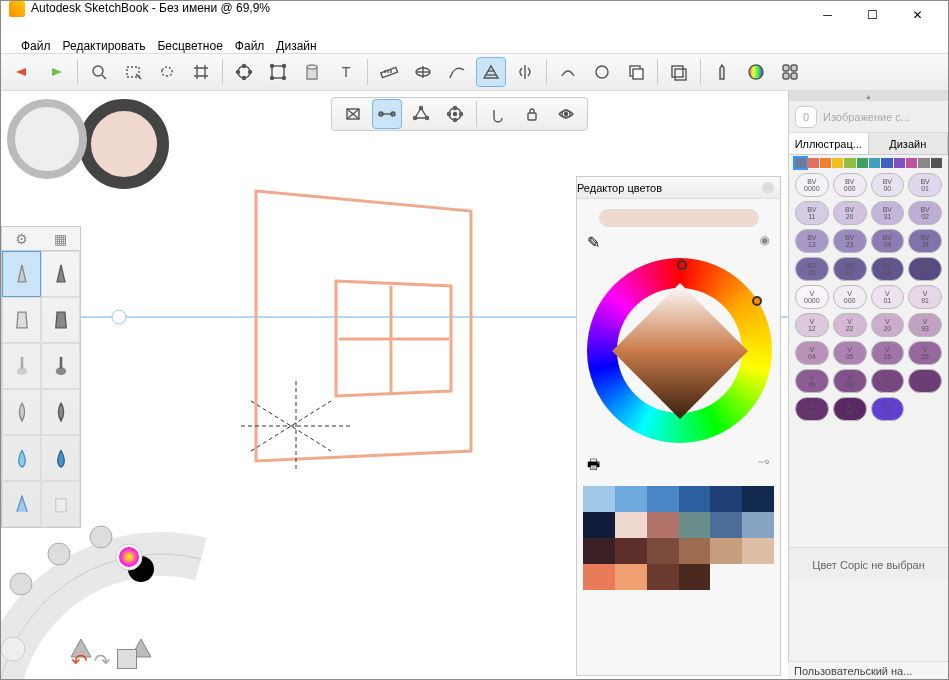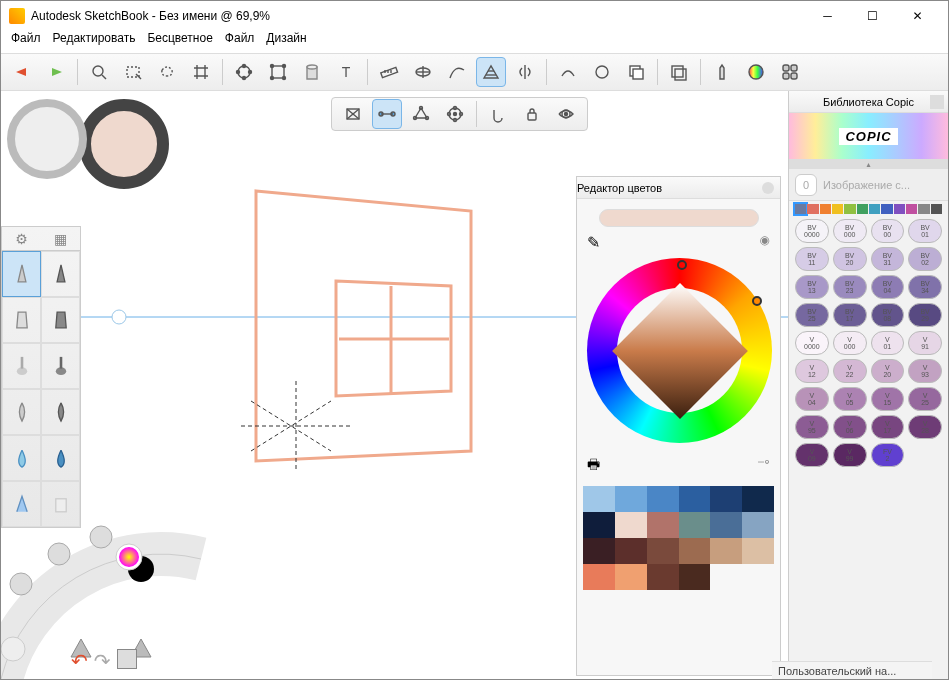--- a/index.html
+++ b/index.html
@@ -1,21 +1,21 @@
 <!DOCTYPE html>
 <html><head>
 <meta charset="utf-8">
 <style>
 * { box-sizing: border-box; margin: 0; padding: 0; font-family: "Segoe UI", Tahoma, sans-serif; }
 body { width: 949px; height: 680px; background: #fff; overflow: hidden; font-size: 12px; position: relative; border: 1px solid #888;}
-.titlebar { height: 30px; display: flex; align-items: center; padding: 0 8px; }
+.titlebar { height: 30px; display: flex; padding: 0 8px; }
 .titlebar .logo { width: 16px; height: 16px; background: linear-gradient(45deg,#f80,#fc0); border-radius:2px; margin-right:6px;}
 .titlebar .title { flex: 1; font-size: 12px; }
 .titlebar .winbtn { width: 45px; height: 28px; display:flex; align-items:center; justify-content:center; }
-.menubar { height: 22px; display:flex; gap: 12px; padding: 0 10px; align-items:flex-start; font-size:12px;}
+.menubar { height: 22px; display:flex; gap: 12px; padding: 0 10px; align-items:flex-end; font-size:12px;margin-left:10px;}
 .menubar div { cursor:default; }
 .toolbar { height: 38px; border-top:1px solid #ddd; border-bottom:1px solid #ddd; background:linear-gradient(#fafafa,#ededed); display:flex; align-items:center; padding: 0 6px; gap:4px;}
 .tb-btn { width:30px; height:30px; border:1px solid transparent; border-radius:4px; display:flex; align-items:center; justify-content:center;}
 .tb-btn.sel { background:#cce4f7; border-color:#7ab6e8;}
 .tb-sep { width:1px; height:26px; background:#ccc; margin:0 2px;}
 .workspace { position:relative; height: calc(100% - 90px); background:#fff;}
 .color-pucks { position:absolute; top:8px; left:6px; display:flex; z-index:3;}
 .puck { width:80px; height:80px; border-radius:50%; border:8px solid #555; }
 .puck.front{ background:#eee; border-color:#bbb; margin-right:-8px; z-index:2; position:relative;}
 .puck.back{ background:#efd9ce; border-color:#444; width:90px; height:90px; border-width:12px;}
@@ -50,21 +50,21 @@
 .copic-tabs div.active{ background:#fff;}
 .copic-hue{ height:14px; display:flex; padding:3px 6px; gap:1px;}
 .copic-hue span{ flex:1; height:10px;}
 .copic-hue span.sel{ outline:2px solid #39f;}
 .copic-grid-wrap{ height: calc(100% - 210px); overflow-y:auto; padding:4px 6px;}
 .copic-grid{ display:grid; grid-template-columns:repeat(4,1fr); gap:4px;}
 .copic-chip{ height:24px; border-radius:12px; border:1px solid #bbb; background:#fff; display:flex; flex-direction:column; align-items:center; justify-content:center; font-size:7px; line-height:1; color:#555;}
 .copic-chip .c1{ font-size:7px;}
 .copic-chip .c2{ font-size:7px;}
 .copic-footer{ height:34px; display:flex; align-items:center; justify-content:center; font-size:11px; color:#666; border-top:1px solid #ddd; background:#eee;}
-.status-bar{ position:absolute; bottom:0; right:16px; height:18px; font-size:11px; padding:0 6px; display:flex; align-items:center; color:#444; background:#f4f4f4; border-top:1px solid #ddd; width:160px; z-index:6;}
+.status-bar{ position:absolute; bottom:0; right:0; height:18px; font-size:11px; padding:0 6px; display:flex; align-items:center; color:#444; background:#f4f4f4; border-top:1px solid #ddd; width:160px; z-index:6;}
 svg.icon{ width:20px; height:20px; stroke:#555; fill:none; stroke-width:1.4;}
 </style>
 </head>
 <body>
 
 <div class="titlebar">
   <div class="logo"></div>
   <div class="title"><span>Autodesk SketchBook</span> - <span>Без имени @ 69,9%</span></div>
   <div class="winbtn">─</div>
   <div class="winbtn">☐</div>
@@ -464,33 +464,30 @@
         <div style="background: rgb(232, 123, 90);"></div>
         <div style="background: rgb(240, 160, 112);"></div>
         <div style="background: rgb(106, 58, 47);"></div>
         <div style="background: rgb(74, 42, 31);"></div>
         <div style="background: transparent;"></div>
         <div style="background: transparent;"></div>
       </div>
   </div>
 
   <div class="copic-panel">
-    <div class="copic-title">
-        <span>Библиотека Copic</span>
-        <span style="position:absolute;right:4px;width:14px;height:14px;background:#ddd;"></span>
-      </div>
-    <div class="copic-rainbow">
-      <div class="brand">COPIC</div>
-    </div>
     <div style="height:10px;background:#ddd;display:flex;align-items:center;justify-content:center;">
         <span style="font-size:8px;color:#888;">▴</span>
       </div>
     <div class="copic-sel">
       <div class="num">0</div>
       <div class="name">Изображение с...</div>
+    </div>
+    <div class="copic-tabs">
+      <div class="active">Иллюстрац...</div>
+      <div>Дизайн</div>
     </div>
     <div class="copic-hue" id="copic-hue">
         <span class="sel" style="background: rgb(106, 122, 160);"></span>
         <span style="background: rgb(224, 112, 96);"></span>
         <span style="background: rgb(240, 128, 48);"></span>
         <span style="background: rgb(240, 192, 32);"></span>
         <span style="background: rgb(144, 192, 64);"></span>
         <span style="background: rgb(64, 160, 96);"></span>
         <span style="background: rgb(64, 160, 192);"></span>
         <span style="background: rgb(64, 96, 192);"></span>
@@ -636,16 +633,17 @@
           <div class="copic-chip" style="background: rgb(90, 40, 98);">
             <span class="c1">V</span>
             <span class="c2">99</span>
           </div>
           <div class="copic-chip" style="background: rgb(96, 64, 208);">
             <span class="c1">FV</span>
             <span class="c2">2</span>
           </div>
         </div>
     </div>
+    <div class="copic-footer">Цвет Copic не выбран</div>
     <div class="status-bar">Пользовательский на...</div>
   </div>
 
 </div>
 
 </body></html>

